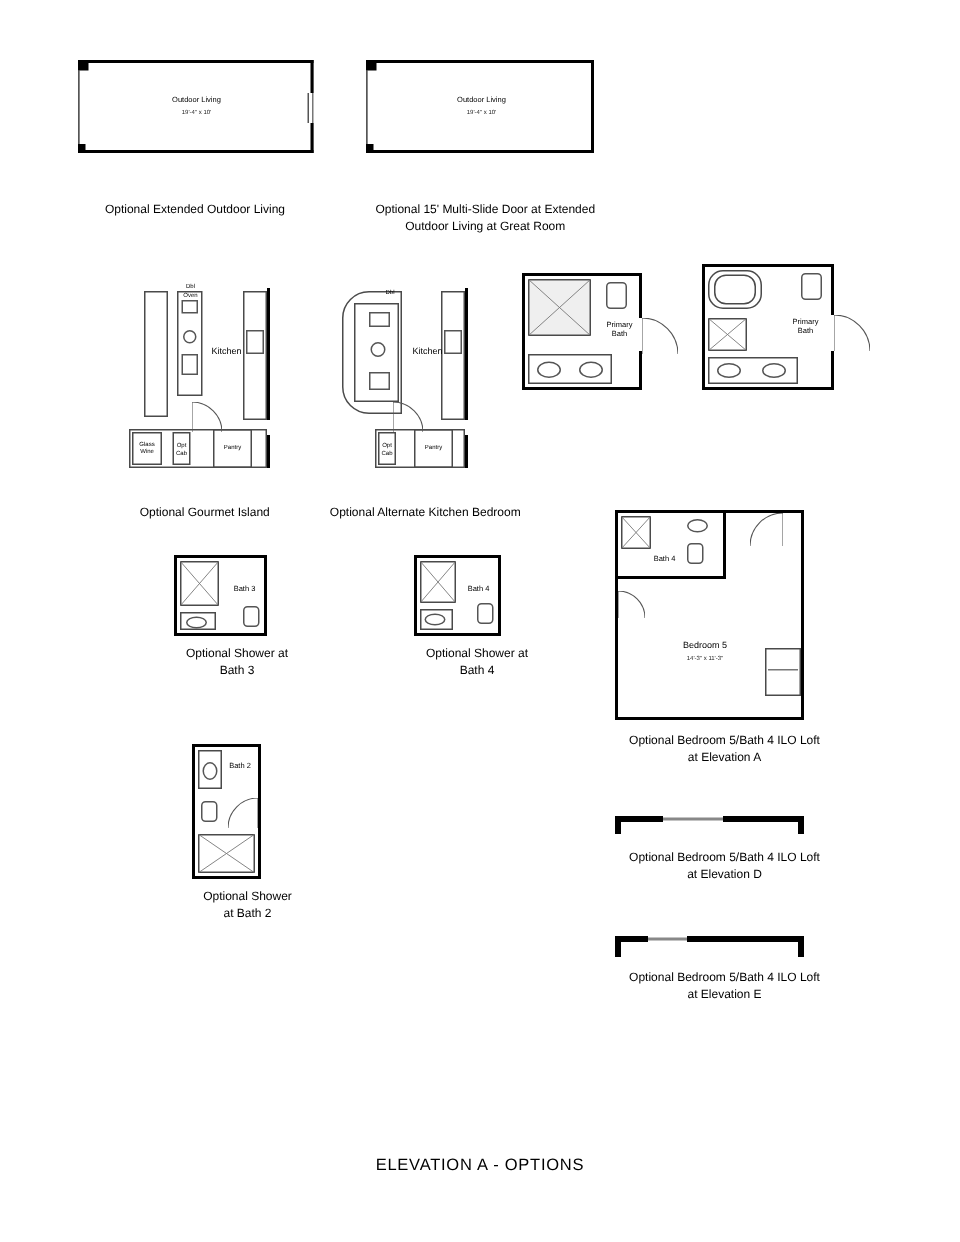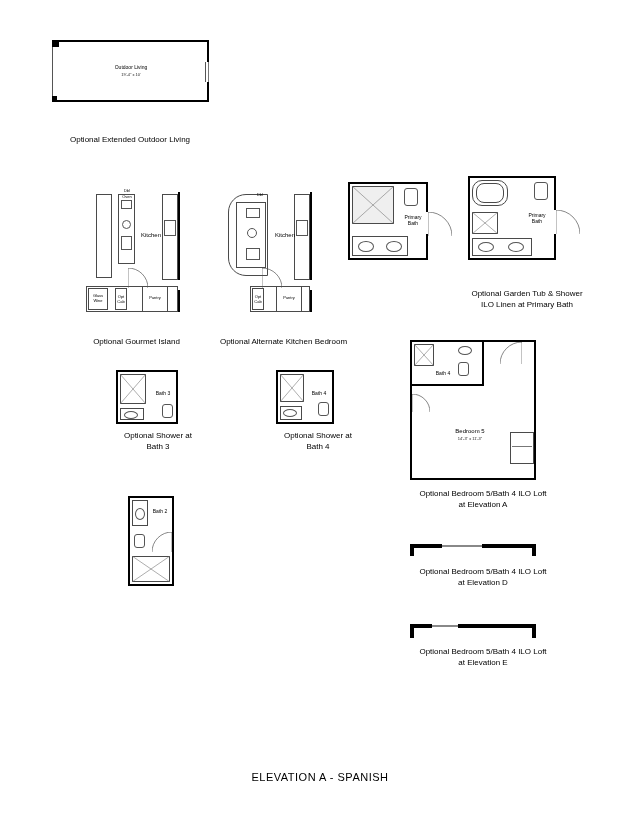--- a/index.html
+++ b/index.html
@@ -124,20 +124,35 @@
 
       <div class="thin" style="left:4px; top:9px; width:1px; height:53px; background:#555;"></div>
 
       <div class="wall" style="left:4px; top:58px; width:5px; height:6px;"></div>
       <div class="room-label" style="left:52px; top:26px; width:62px;">Outdoor Living</div>
       <div class="room-label dim" style="left:52px; top:34px; width:62px;">19'-4" x 10'</div>
     </div>
     <div class="caption" style="left:-18px; top:96px; width:200px;">Optional Extended Outdoor Living</div>
   </div>
 
+  <div class="opt" style="left:240px; top:38px; width:165px; height:118px;">
+    <div class="plan" style="position:absolute; left:0; top:0; width:165px; height:68px;">
+      <div class="box-thin" style="left:4px; top:2px; width:152px; height:62px; border-color:#777;"></div>
+      <div class="wall" style="left:4px; top:2px; width:152px; height:2px;"></div>
+      <div class="wall" style="left:4px; top:2px; width:7px; height:7px;"></div>
+      <div class="wall" style="left:4px; top:62px; width:152px; height:2px;"></div>
+      <div class="wall" style="left:154px; top:2px; width:2px; height:62px;"></div>
+      <div class="thin" style="left:4px; top:9px; width:1px; height:53px; background:#555;"></div>
+      <div class="wall" style="left:4px; top:58px; width:5px; height:6px;"></div>
+      <div class="room-label" style="left:50px; top:26px; width:62px;">Outdoor Living</div>
+      <div class="room-label dim" style="left:50px; top:34px; width:62px;">19'-4" x 10'</div>
+    </div>
+    <div class="caption" style="left:-24px; top:96px; width:215px;">Optional 15' Multi-Slide Door at Extended
+Outdoor Living at Great Room</div>
+  </div>
 
 
   <div class="opt" style="left:72px; top:190px; width:130px; height:170px;">
     <div class="plan" style="position:absolute; left:0; top:0; width:130px; height:140px;">
 
       <div class="wall" style="left:106px; top:2px; width:2px; height:88px;"></div>
       <div class="wall" style="left:106px; top:100px; width:2px; height:22px;"></div>
 
       <div class="box-thin" style="left:24px; top:4px; width:16px; height:84px;"></div>
 
@@ -264,22 +279,20 @@
       <div class="fix" style="left:72px; top:10px; width:14px; height:18px; border-radius:3px;"></div>
       <div class="room-label" style="left:58px; top:40px; width:34px; font-size:5px;">Primary
 Bath</div>
       <div class="door-arc" style="position:absolute; left:94px; top:38px;">
         <svg width="24" height="24" viewBox="0 0 24 24">
           <path d="M0 0 A24 24 0 0 1 24 24" fill="none" stroke="#555" stroke-width="0.7"></path>
           <line x1="0" y1="0" x2="0" y2="24" stroke="#555" stroke-width="0.7"></line>
         </svg>
       </div>
     </div>
-    <div class="caption" style="left:-10px; top:116px; width:150px;">Optional Garden Tub &amp; Shower
-ILO Linen at Primary Bath</div>
   </div>
 
   <div class="opt" style="left:112px; top:368px; width:90px; height:88px;">
     <div class="plan" style="position:absolute; left:0; top:0; width:90px; height:58px;">
       <div class="wall" style="left:4px; top:2px; width:2px; height:54px;"></div>
       <div class="wall" style="left:4px; top:2px; width:62px; height:2px;"></div>
       <div class="wall" style="left:4px; top:54px; width:62px; height:2px;"></div>
       <div class="wall" style="left:64px; top:2px; width:2px; height:54px;"></div>
 
       <div class="box-thin" style="left:8px; top:6px; width:26px; height:30px;"></div>
@@ -389,20 +402,22 @@
       </div>
       <div class="room-label" style="left:22px; top:14px; width:28px; font-size:5px;">Bath 2</div>
 
       <div class="door-arc" style="position:absolute; left:28px; top:38px;">
         <svg width="20" height="20" viewBox="0 0 20 20">
           <path d="M20 0 A20 20 0 0 0 0 20" fill="none" stroke="#555" stroke-width="0.7"></path>
           <line x1="20" y1="0" x2="20" y2="20" stroke="#555" stroke-width="0.7"></line>
         </svg>
       </div>
     </div>
+    <div class="caption" style="left:-24px; top:98px; width:130px;">Optional Shower
+at Bath 2</div>
   </div>
 
   <div class="opt" style="left:404px; top:536px; width:160px; height:60px;">
     <div class="plan" style="position:absolute; left:0; top:0; width:160px; height:24px;">
       <div class="wall" style="left:6px; top:8px; width:32px; height:4px;"></div>
       <div class="thin" style="left:38px; top:9px; width:40px; height:2px; background:#888;"></div>
       <div class="wall" style="left:78px; top:8px; width:54px; height:4px;"></div>
       <div class="wall" style="left:6px; top:8px; width:4px; height:12px;"></div>
       <div class="wall" style="left:128px; top:8px; width:4px; height:12px;"></div>
     </div>
@@ -416,16 +431,16 @@
       <div class="thin" style="left:28px; top:9px; width:26px; height:2px; background:#888;"></div>
       <div class="wall" style="left:54px; top:8px; width:78px; height:4px;"></div>
       <div class="wall" style="left:6px; top:8px; width:4px; height:14px;"></div>
       <div class="wall" style="left:128px; top:8px; width:4px; height:14px;"></div>
     </div>
     <div class="caption" style="left:-16px; top:30px; width:190px;">Optional Bedroom 5/Bath 4 ILO Loft
 at Elevation E</div>
   </div>
 
   <div class="footer" style="left:0; top:766px;">
-    <div class="t2">ELEVATION A - SPANISH</div>
+    <div class="t2">ELEVATION A - OPTIONS</div>
   </div>
 
 </div>
 
 </body></html>

